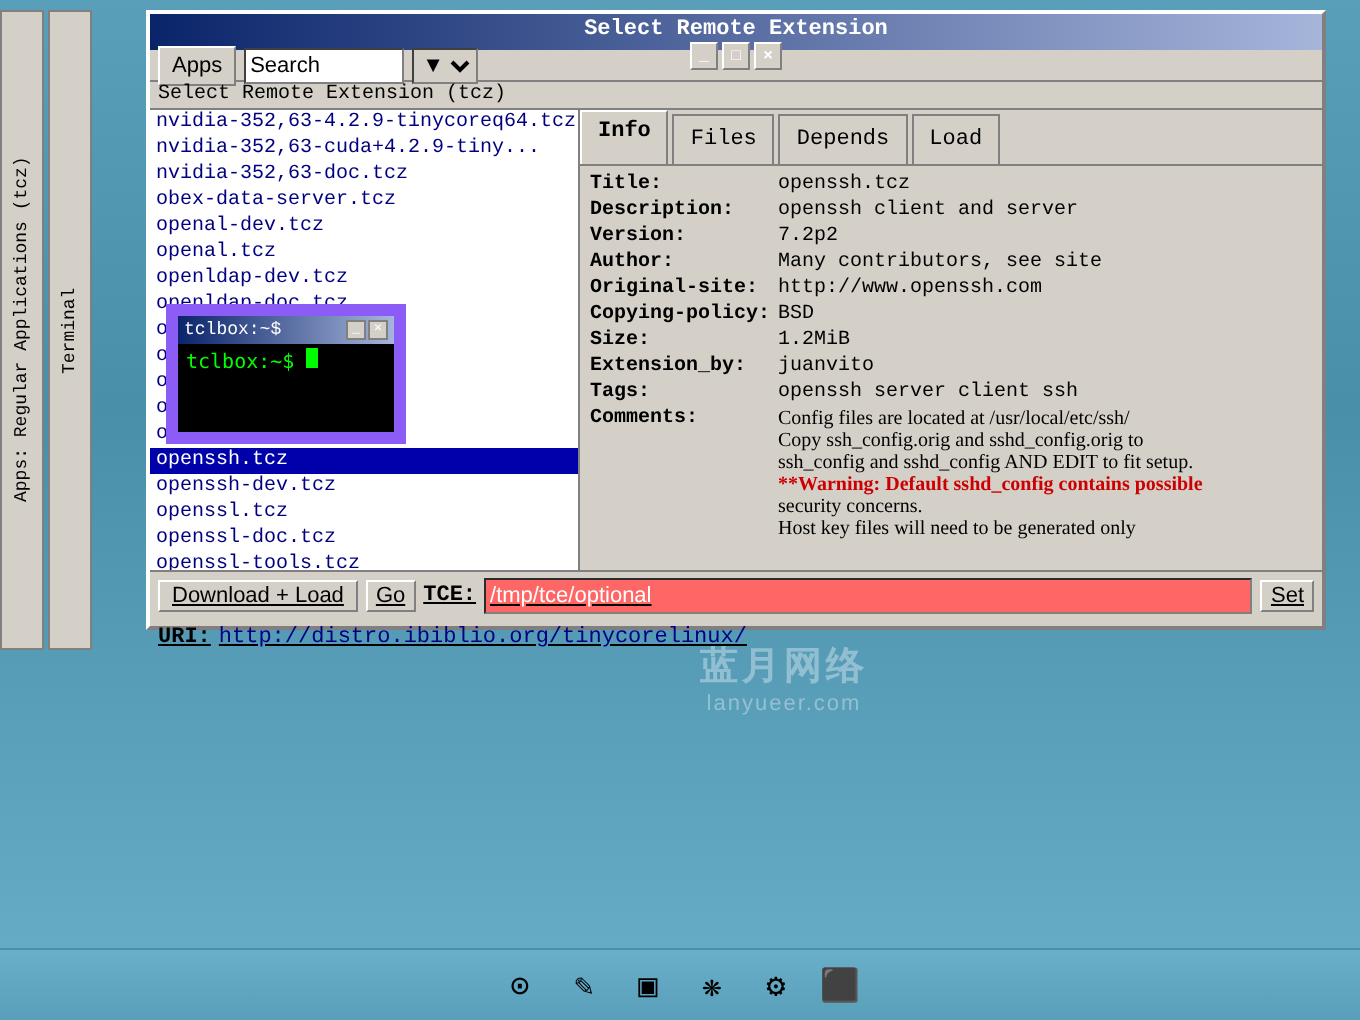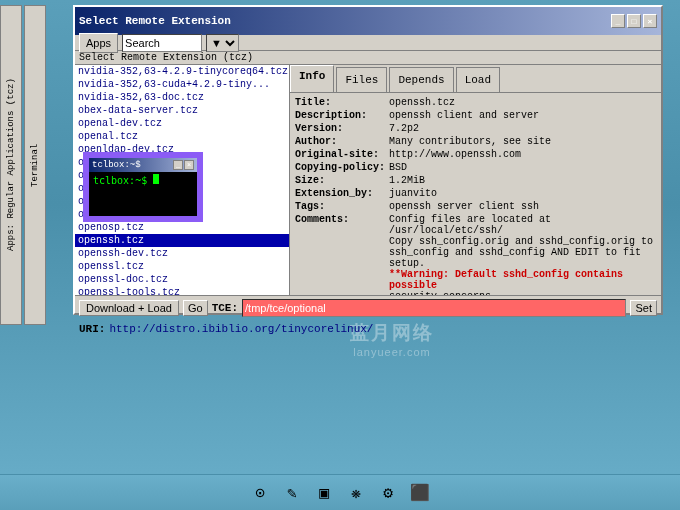--- a/index.html
+++ b/index.html
@@ -30,21 +30,22 @@
 
     .window-titlebar {
       background: linear-gradient(90deg, #0a246a, #a6b5da);
       color: white;
       font-size: 11px;
       font-weight: bold;
       padding: 2px 4px;
       display: flex;
       align-items: center;
       justify-content: space-between;
-      height: 28px;
+      height: 18px;
+      flex-direction: column;
     }
 
     .window-controls {
       display: flex;
       gap: 2px;
     }
 
     .win-btn {
       width: 14px;
       height: 14px;
@@ -438,41 +439,41 @@
           <tr>
             <td>Extension_by:</td>
             <td>juanvito</td>
           </tr>
           <tr>
             <td>Tags:</td>
             <td>openssh server client ssh</td>
           </tr>
           <tr>
             <td style="vertical-align:top;">Comments:</td>
-            <td style="vertical-align:top;">
+            <td style="vertical-align:top;font-family:Liberation Serif, serif;">
               <span>Config files are located at /usr/local/etc/ssh/</span><br>
               <span>Copy ssh_config.orig and sshd_config.orig to</span><br>
               <span>ssh_config and sshd_config AND EDIT to fit setup.</span><br>
               <span style="color:#cc0000; font-weight:bold;margin-top:10px;">**Warning: Default sshd_config contains possible</span><br>
               <span>security concerns.</span><br>
               <span>Host key files will need to be generated only</span><br>
               <br>
               <br>
               <br>
               
             </td>
           </tr>
 
         </tbody>
           </table>
       </div>
     </div>
   </div>
 
-  <div style="border-top:1px solid #808080;">
+  <div style="border-top:1px solid #808080;text-decoration:underline;">
     <div class="download-bar">
       <button class="download-btn">Download + Load</button>
       <button class="go-btn">Go</button>
       <span class="tce-label">TCE:</span>
       <input class="tce-input" type="text" value="/tmp/tce/optional" style="">
       <button class="set-btn">Set</button>
     </div>
     <div class="uri-bar">
       <span class="uri-label">URI:</span>
       <span class="uri-text">http://distro.ibiblio.org/tinycorelinux/</span>

